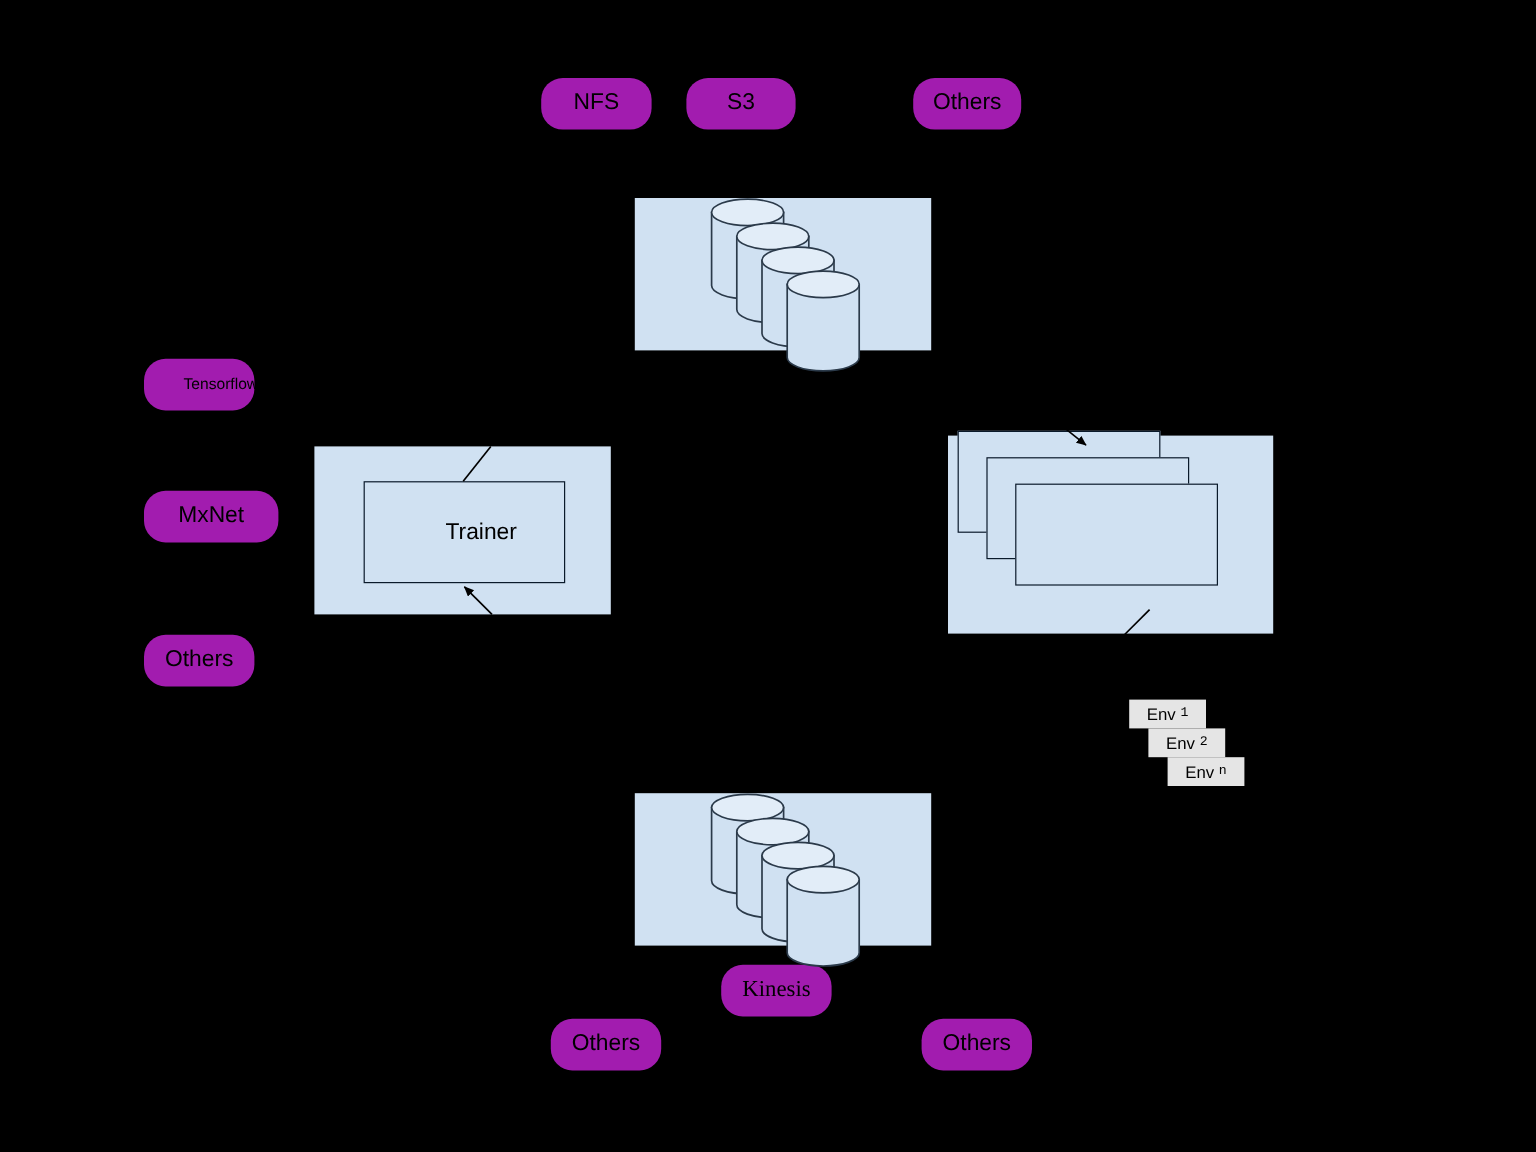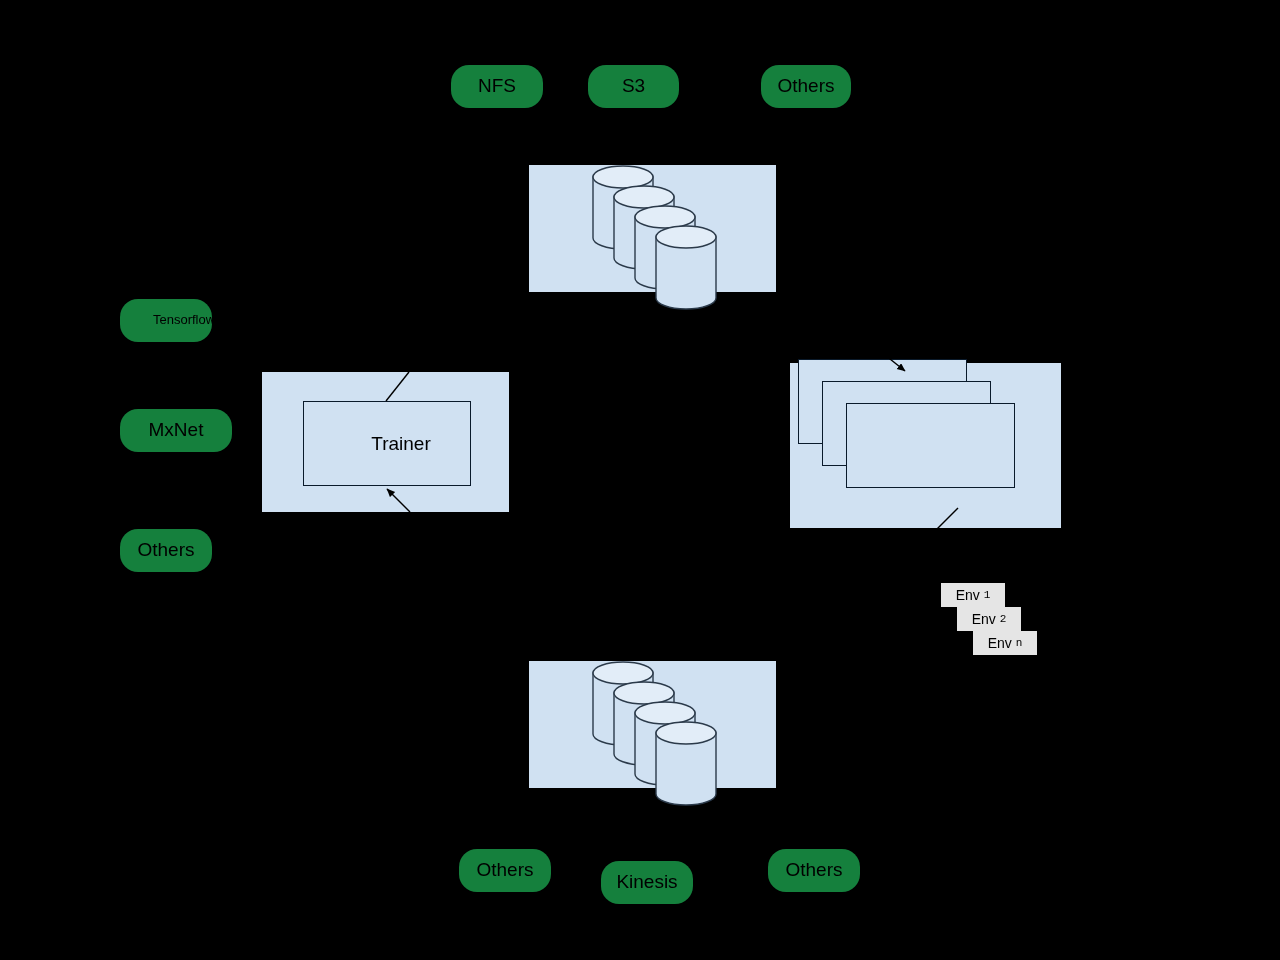--- a/index.html
+++ b/index.html
@@ -13,21 +13,21 @@
   #canvas {
     position: relative;
     width: 1280px;
     height: 960px;
     background: #000000;
     overflow: hidden;
   }
   .node {
     position: absolute;
     box-sizing: border-box;
-    background: #15803d;
+    background: #a21caf;
     color: #000000;
     display: flex;
     align-items: center;
     justify-content: center;
     text-align: center;
     line-height: 1.1;
     border-radius: 18px;
   }
   .plain-box {
     position: absolute;
@@ -77,21 +77,21 @@
     color: #000;
     padding-left: 28px;
   }
 </style>
 </head>
 <body>
 
 <div id="canvas">
 
   <div class="node label-lg" id="sb0" style="left: 451px; top: 65px; width: 92px; height: 43px;">NFS</div>
-  <div class="node label-lg" id="sb1" style="left: 588px; top: 65px; width: 91px; height: 43px;">S3</div>
+  <div class="node label-lg" id="sb1" style="left: 572px; top: 65px; width: 91px; height: 43px;">S3</div>
   <div class="node label-lg" id="sb2" style="left: 761px; top: 65px; width: 90px; height: 43px;">Others</div>
 
   <div class="plain-box" id="db-top" style="left: 529px; top: 165px; width: 247px; height: 127px;"></div>
 
   <div class="node label-sm" id="fw0" style="left: 120px; top: 299px; width: 92px; height: 43px; padding-left: 36px;">Tensorflow</div>
   <div class="node label-lg" id="fw1" style="left: 120px; top: 409px; width: 112px; height: 43px;">MxNet</div>
   <div class="node label-lg" id="fw2" style="left: 120px; top: 529px; width: 92px; height: 43px;">Others</div>
 
   <div class="plain-box" id="trainer-container" style="left: 262px; top: 372px; width: 247px; height: 140px;"></div>
   <div class="stack-label" id="trainer-inner" style="left: 303px; top: 401px; width: 168px; height: 85px;">Trainer</div>
@@ -107,21 +107,21 @@
   <div class="env-box" id="env1" style="left: 957px; top: 607px; width: 64px; height: 24px;">
     <span>Env</span><span>&nbsp;</span><span class="idx">2</span>
   </div>
   <div class="env-box" id="env2" style="left: 973px; top: 631px; width: 64px; height: 24px;">
     <span>Env</span><span>&nbsp;</span><span class="idx">n</span>
   </div>
 
   <div class="plain-box" id="db-bottom" style="left: 529px; top: 661px; width: 247px; height: 127px;"></div>
 
   <div class="node label-lg" id="st0" style="left: 459px; top: 849px; width: 92px; height: 43px;">Others</div>
-  <div class="node label-lg" id="st1" style="left: 601px; top: 861px; width: 92px; height: 43px;">Kinesis</div>
+  <div class="node label-lg" id="st1" style="left: 601px; top: 804px; width: 92px; height: 43px; font-family: Liberation Serif, serif;">Kinesis</div>
   <div class="node label-lg" id="st2" style="left: 768px; top: 849px; width: 92px; height: 43px;">Others</div>
 
   <svg class="overlay" id="overlay" viewBox="0 0 1280 960">
     <defs>
       <marker id="arrowhead" markerWidth="7" markerHeight="7" refX="5.6" refY="2.6" orient="auto" markerUnits="strokeWidth">
         <path d="M0,0 L6,2.6 L0,5.2 z" fill="#000"></path>
       </marker>
     </defs>
     <g id="cyl-layer">
         <g>

